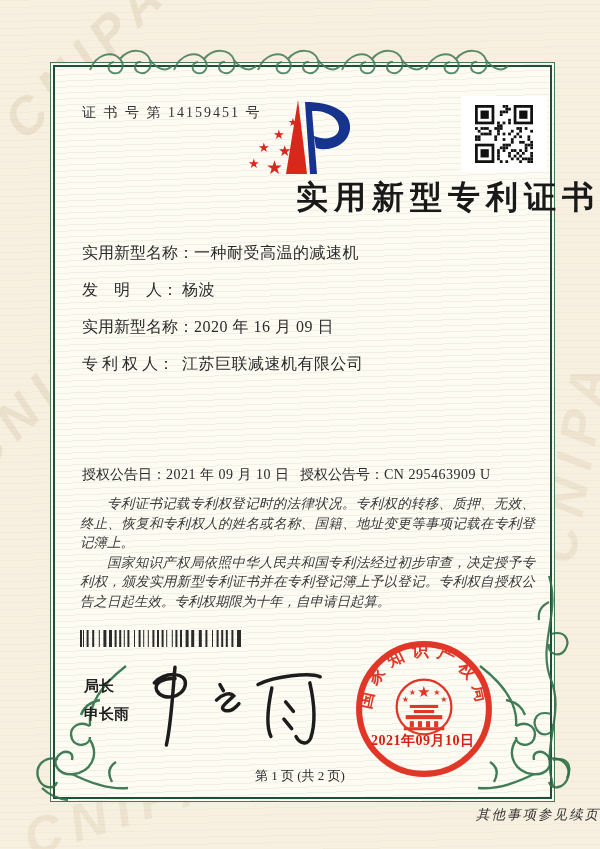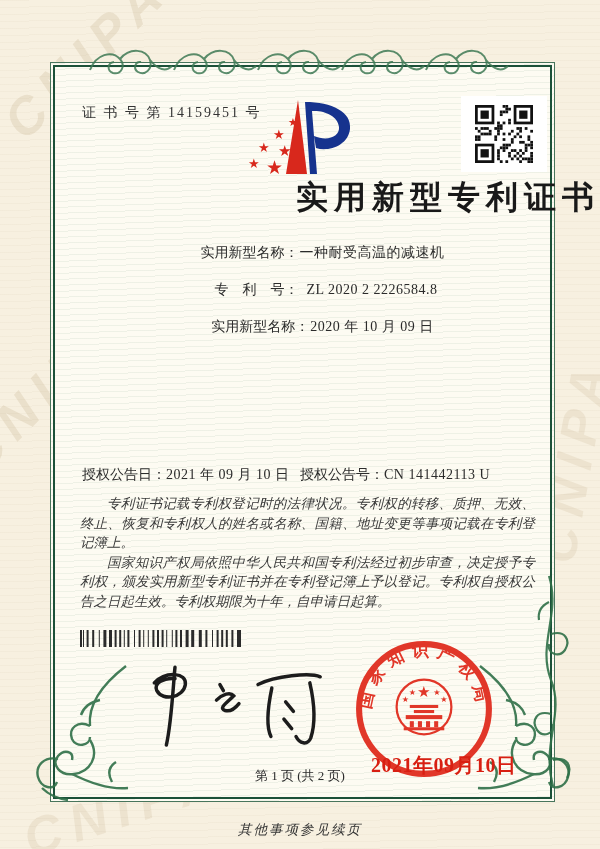--- a/index.html
+++ b/index.html
@@ -31,39 +31,39 @@
   .frame::before {
     content:""; position:absolute; inset:2px;
     border:2px solid #1c5139; pointer-events:none;
   }
   .cert-no { position:absolute; left:82px; top:104px; font-size:14px; letter-spacing:2px; color:#333; }
   .logo { position:absolute; left:246px; top:96px; width:112px; height:82px; }
   .qr-patch { position:absolute; left:461px; top:96px; width:86px; height:76px; background:#fff;
     display:flex; align-items:center; justify-content:center; }
   .title { position:absolute; left:0; top:176px; width:100%; text-align:right;
     font-size:32px; font-weight:700; letter-spacing:6px; color:#191919; }
-  .fields { position:absolute; left:97px; top:242px; width:450px; font-size:14px;text-align:center; }
+  .fields { position:absolute; left:82px; top:242px; width:450px; font-size:16px; }
   .field-row { height:37px; line-height:22px; white-space:nowrap; }
   .field-label { display:inline-block; min-width:100px; color:#2b2b2b; }
   .field-value { letter-spacing:0.5px; color:#2b2b2b; }
   .grant-row { position:absolute; left:82px; top:466px; width:460px; font-size:14px; white-space:nowrap; }
   .grant-no { position:absolute; left:218px; top:0; }
   .paragraphs { position:absolute; left:80px; top:494px; width:455px;
     font-size:13.5px; line-height:19.5px; font-style:italic; color:#3a3a3a; text-align:justify; }
   .paragraphs p { text-indent:2em; }
   .barcode { position:absolute; left:80px; top:630px; width:164px; height:17px; }
   .officer { position:absolute; left:84px; top:672px; font-family:"Liberation Sans","DejaVu Sans",sans-serif;
     font-size:15px; font-weight:600; line-height:28px; color:#222; }
   .signature { position:absolute; left:138px; top:650px; width:195px; height:102px; }
   .seal { position:absolute; left:353px; top:638px; width:142px; height:142px; opacity:0.94; }
-  .seal-date { position:absolute; left:371px; top:752px; width:130px;
-    color:#d81f12; font-size:20px; font-weight:700; letter-spacing:0.5px; white-space:nowrap; }
+  .seal-date { position:absolute; left:371px; top:732px; width:130px;
+    color:#d81f12; font-size:14px; font-weight:700; letter-spacing:0.5px; white-space:nowrap; }
   .page-info { position:absolute; left:0; top:767px; width:100%; text-align:center; font-size:13px; color:#2b2b2b; }
-  .continuation { position:absolute; left:0; top:806px; width:100%; text-align:center;
-    font-size:13.5px; font-style:italic; color:#333; letter-spacing:2px;margin-top:15px; }
+  .continuation { position:absolute; left:0; top:806px; width:100%; text-align:right;
+    font-size:13.5px; font-style:italic; color:#333; letter-spacing:2px; }
   .ornament { position:absolute; pointer-events:none; }
   .orn-top { left:88px; top:42px; width:424px; height:42px; }
   .orn-bl { left:28px; top:660px; width:118px; height:148px; }
   .orn-br { left:460px; top:660px; width:118px; height:148px; transform:scaleX(-1); }
   .orn-right { left:521px; top:572px; width:56px; height:218px; }
 </style>
 </head>
 <body>
 
 <div id="page">
@@ -248,30 +248,33 @@
       </svg>
   </div>
 
   <div class="title">实用新型专利证书</div>
 
   <div class="fields">
     <div class="field-row">
       <span class="field-label">实用新型名称：</span><span class="field-value">一种耐受高温的减速机</span>
     </div>
     <div class="field-row">
-      <span class="field-label">专　利　号：</span><span class="field-value">ZL 2020 2 2226584.8</span>
+      <span class="field-label">发　明　人：</span><span class="field-value">杨波</span>
     </div>
     <div class="field-row">
-      <span class="field-label">实用新型名称：</span><span class="field-value">2020 年 10 月 09 日</span>
+      <span class="field-label">实用新型名称：</span><span class="field-value">2020 年 16 月 09 日</span>
+    </div>
+    <div class="field-row">
+      <span class="field-label">专 利 权 人：</span><span class="field-value">江苏巨联减速机有限公司</span>
     </div>
   </div>
 
   <div class="grant-row">
     <span><span class="field-label" style="min-width:0;">授权公告日：</span><span class="field-value">2021 年 09 月 10 日</span></span>
-    <span class="grant-no"><span class="field-label" style="min-width:0;">授权公告号：</span><span class="field-value">CN 141442113 U</span></span>
+    <span class="grant-no"><span class="field-label" style="min-width:0;">授权公告号：</span><span class="field-value">CN 295463909 U</span></span>
   </div>
 
   <div class="paragraphs">
     <p>专利证书记载专利权登记时的法律状况。专利权的转移、质押、无效、终止、恢复和专利权人的姓名或名称、国籍、地址变更等事项记载在专利登记簿上。</p>
     <p>国家知识产权局依照中华人民共和国专利法经过初步审查，决定授予专利权，颁发实用新型专利证书并在专利登记簿上予以登记。专利权自授权公告之日起生效。专利权期限为十年，自申请日起算。</p>
   </div>
 
   <svg class="barcode" id="barcode-svg" viewBox="0 0 164 17" preserveAspectRatio="none">
       <rect x="0" y="0" width="2" height="17" fill="#2b2b2b"></rect>
       <rect x="3" y="0" width="1" height="17" fill="#2b2b2b"></rect>
@@ -301,20 +304,24 @@
       <rect x="125.39999999999989" y="0" width="2" height="17" fill="#2b2b2b"></rect>
       <rect x="131.99999999999991" y="0" width="1" height="17" fill="#2b2b2b"></rect>
       <rect x="136.59999999999994" y="0" width="2" height="17" fill="#2b2b2b"></rect>
       <rect x="141.19999999999996" y="0" width="2" height="17" fill="#2b2b2b"></rect>
       <rect x="145.79999999999998" y="0" width="2" height="17" fill="#2b2b2b"></rect>
       <rect x="151.4" y="0" width="2" height="17" fill="#2b2b2b"></rect>
       <rect x="157.00000000000003" y="0" width="2" height="17" fill="#2b2b2b"></rect>
       <rect x="159" y="0" width="2" height="17" fill="#2b2b2b"></rect>
     </svg>
 
+  <div class="officer">
+    <div>局长</div>
+    <div>申长雨</div>
+  </div>
 
   <svg class="signature" viewBox="0 0 220 118">
     <g fill="none" stroke="#1c1c1c" stroke-width="4" stroke-linecap="round">
       <path d="M40,20 C38,40 36,84 30,110"></path>
       <path d="M16,38 C30,24 54,26 52,40 C50,55 26,60 19,47 C15,39 26,32 40,33"></path>
       <path d="M92,40 l4,7"></path>
       <path d="M88,58 C95,51 104,48 108,53 C100,61 90,67 98,70 C105,72 110,67 114,62"></path>
       <path d="M136,40 C156,30 196,26 208,31"></path>
       <path d="M152,44 C147,68 145,88 151,100"></path>
       <path d="M196,38 C201,60 203,84 197,102 C193,111 184,108 180,100"></path>

